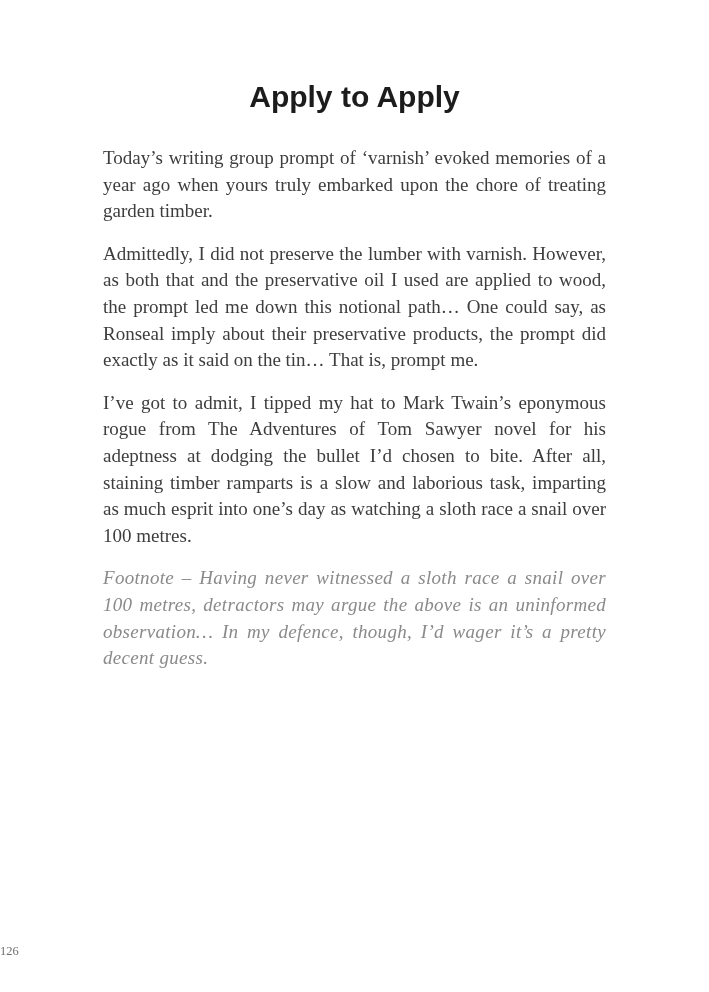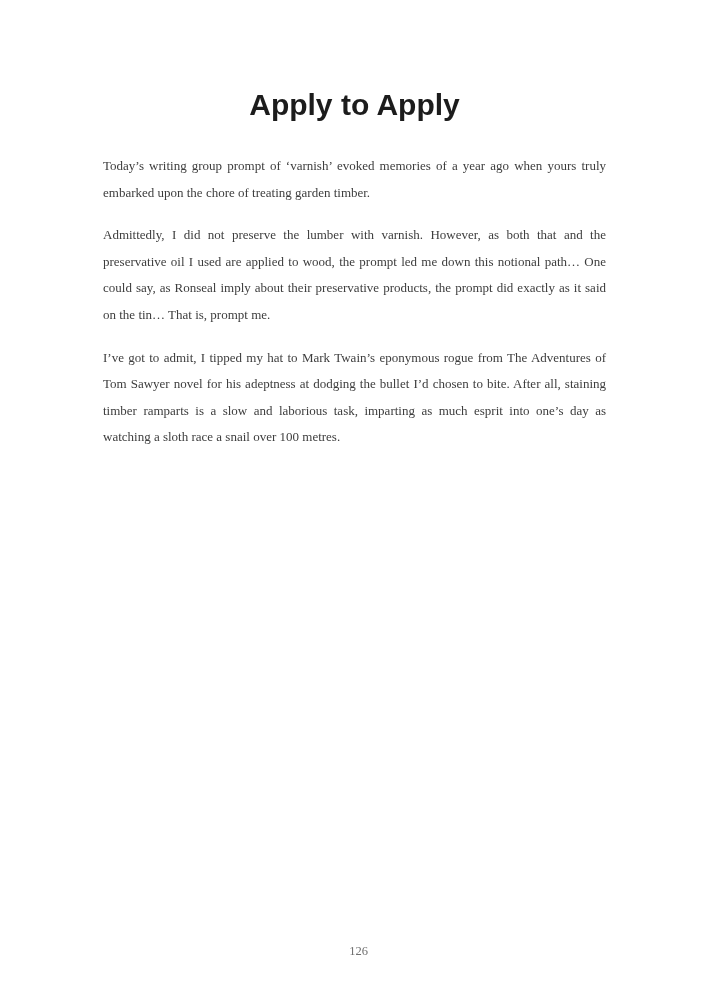--- a/index.html
+++ b/index.html
@@ -9,67 +9,68 @@
   }
   .page {
     position: relative;
     width: 709px;
     height: 992px;
     background: #ffffff;
     overflow: hidden;
     font-family: "Liberation Serif", serif;
   }
   .page-title {
-    margin: 8px;
+    margin: 0;
     padding-top: 80px;
     text-align: center;
     font-family: "Liberation Sans", sans-serif;
     font-weight: 700;
     font-size: 30px;
     line-height: 34px;
     color: #1c1c1c;
     letter-spacing: 0px;
   }
   .content {
     width: 503px;
     margin: 0 auto;
     margin-top: 31px;
   }
   .content p {
     margin: 0 0 16px 0;
-    font-size: 13px;
+    font-size: 19px;
     line-height: 26.6px;
     text-align: justify;
     color: #3d3d3d;
     font-family: Liberation Serif, serif;
   }
   .content p.footnote {
     font-style: italic;
     color: #8a8a8a;
     letter-spacing: 0.3px;
   }
   .page-number {
     position: absolute;
     bottom: 33px;
-    left: 8px;
+    left: 0;
     right: 0;
-    text-align: center;
+    text-align: left;
     font-family: "Liberation Serif", serif;
     font-size: 12.5px;
     color: #6f6f6f;
   }
 </style>
 </head>
 <body>
 
 <div class="page">
 
   <h1 class="page-title">Apply to Apply</h1>
 
   <div class="content">
     <p>Today’s writing group prompt of ‘varnish’ evoked memories of a year ago when yours truly embarked upon the chore of treating garden timber.</p>
     <p>Admittedly, I did not preserve the lumber with varnish. However, as both that and the preservative oil I used are applied to wood, the prompt led me down this notional path… One could say, as Ronseal imply about their preservative products, the prompt did exactly as it said on the tin… That is, prompt me.</p>
     <p>I’ve got to admit, I tipped my hat to Mark Twain’s eponymous rogue from The Adventures of Tom Sawyer novel for his adeptness at dodging the bullet I’d chosen to bite. After all, staining timber ramparts is a slow and laborious task, imparting as much esprit into one’s day as watching a sloth race a snail over 100 metres.</p>
+    <p class="footnote">Footnote – Having never witnessed a sloth race a snail over 100 metres, detractors may argue the above is an uninformed observation… In my defence, though, I’d wager it’s a pretty decent guess.</p>
   </div>
 
   <div class="page-number">126</div>
 
 </div>
 
 </body></html>

